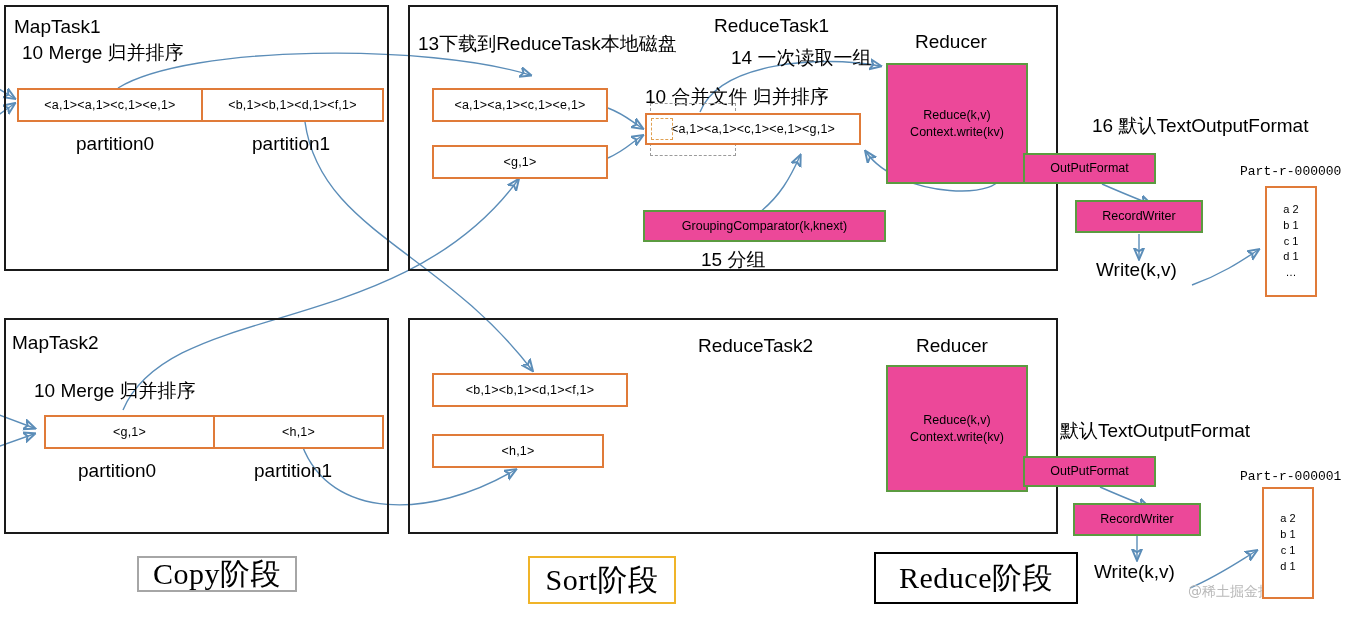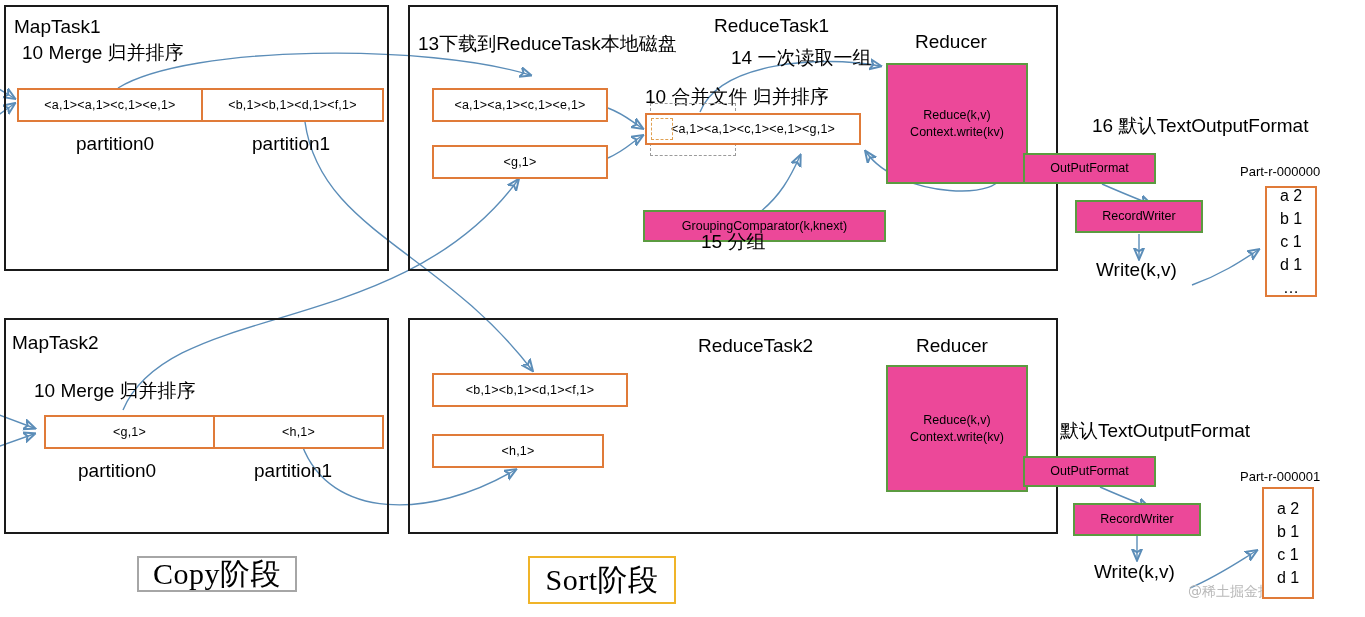--- a/index.html
+++ b/index.html
@@ -45,40 +45,40 @@
     font-size:12.5px;
     line-height:1.35;
     white-space:nowrap;
   }
   
   .lbl{
     font-size:19px;
     white-space:nowrap;
     line-height:1.15;
   }
-  .lbl.sm{font-size:13px;}
+  .lbl.sm{font-size:13px;font-family:Liberation Mono, monospace;}
   
   .chip{
     border:2px solid #000;
     display:flex;align-items:center;justify-content:center;
     font-family:"Liberation Serif","DejaVu Serif",serif;
     font-size:30px;
     background:#fff;
     letter-spacing:.5px;
   }
   .chip.gray{border-color:#a6a6a6;}
   .chip.gold{border-color:#f0b429;}
   .chip.black{border-color:#000;}
   
   .partbox{
     border:2px solid #e07b39;
     background:#fff;
     display:flex;flex-direction:column;
     align-items:center;justify-content:center;
-    font-size:16px;
+    font-size:11px;
     line-height:1.45;
   }
   .partbox span{display:block;}
   
   .dash-gray{border:1.5px dashed #9b9b9b;background:transparent;}
   .dash-orange{border:1.5px dashed #e0a052;background:transparent;}
   
   .watermark{
     font-size:14px;color:#b9b9b9;white-space:nowrap;
     font-family:"DejaVu Sans",sans-serif;
@@ -162,21 +162,21 @@
 
   <div class="abs obox zlayer" style="left:432px;top:88px;width:176px;height:34px;">&lt;a,1&gt;&lt;a,1&gt;&lt;c,1&gt;&lt;e,1&gt;</div>
   <div class="abs obox zlayer" style="left:432px;top:145px;width:176px;height:34px;">&lt;g,1&gt;</div>
 
   <div class="abs dash-gray zlayer" style="left:650px;top:103px;width:86px;height:53px;"></div>
   <div class="abs obox zlayer" style="left:645px;top:113px;width:216px;height:32px;">&lt;a,1&gt;&lt;a,1&gt;&lt;c,1&gt;&lt;e,1&gt;&lt;g,1&gt;</div>
 
   <div class="abs dash-orange zlayer" style="left:651px;top:118px;width:22px;height:22px;"></div>
 
   <div class="abs gbox zlayer" style="left:643px;top:210px;width:243px;height:32px;">GroupingComparator(k,knext)</div>
-  <div class="abs lbl zlayer" style="left:701px;top:231px;">15 分组</div>
+  <div class="abs lbl zlayer" style="left:701px;top:249px;">15 分组</div>
 
   <div class="abs lbl zlayer" style="left:915px;top:31px;">Reducer</div>
   <div class="abs gbox zlayer" style="left:886px;top:63px;width:142px;height:121px;">
     <div>
       <div>Reduce(k,v)</div>
       <div>Context.write(kv)</div>
     </div>
   </div>
 
   <div class="abs lbl zlayer" style="left:1092px;top:115px;">16 默认TextOutputFormat</div>
@@ -215,16 +215,17 @@
   <div class="abs lbl sm zlayer" style="left:1240px;top:470px;">Part-r-000001</div>
   <div class="abs partbox zlayer" style="left:1262px;top:487px;width:52px;height:112px;">
     <span>a 2</span>
     <span>b 1</span>
     <span>c 1</span>
     <span>d 1</span>
   </div>
 
   <div class="abs chip gray" style="left:137px;top:556px;width:160px;height:36px;">Copy阶段</div>
   <div class="abs chip gold" style="left:528px;top:556px;width:148px;height:48px;">Sort阶段</div>
+  <div class="abs chip black" style="left:874px;top:552px;width:204px;height:52px;">Reduce阶段</div>
 
   <div class="abs watermark" style="left:1188px;top:583px;">@稀土掘金技术社区</div>
 
 </div>
 
 </body></html>

